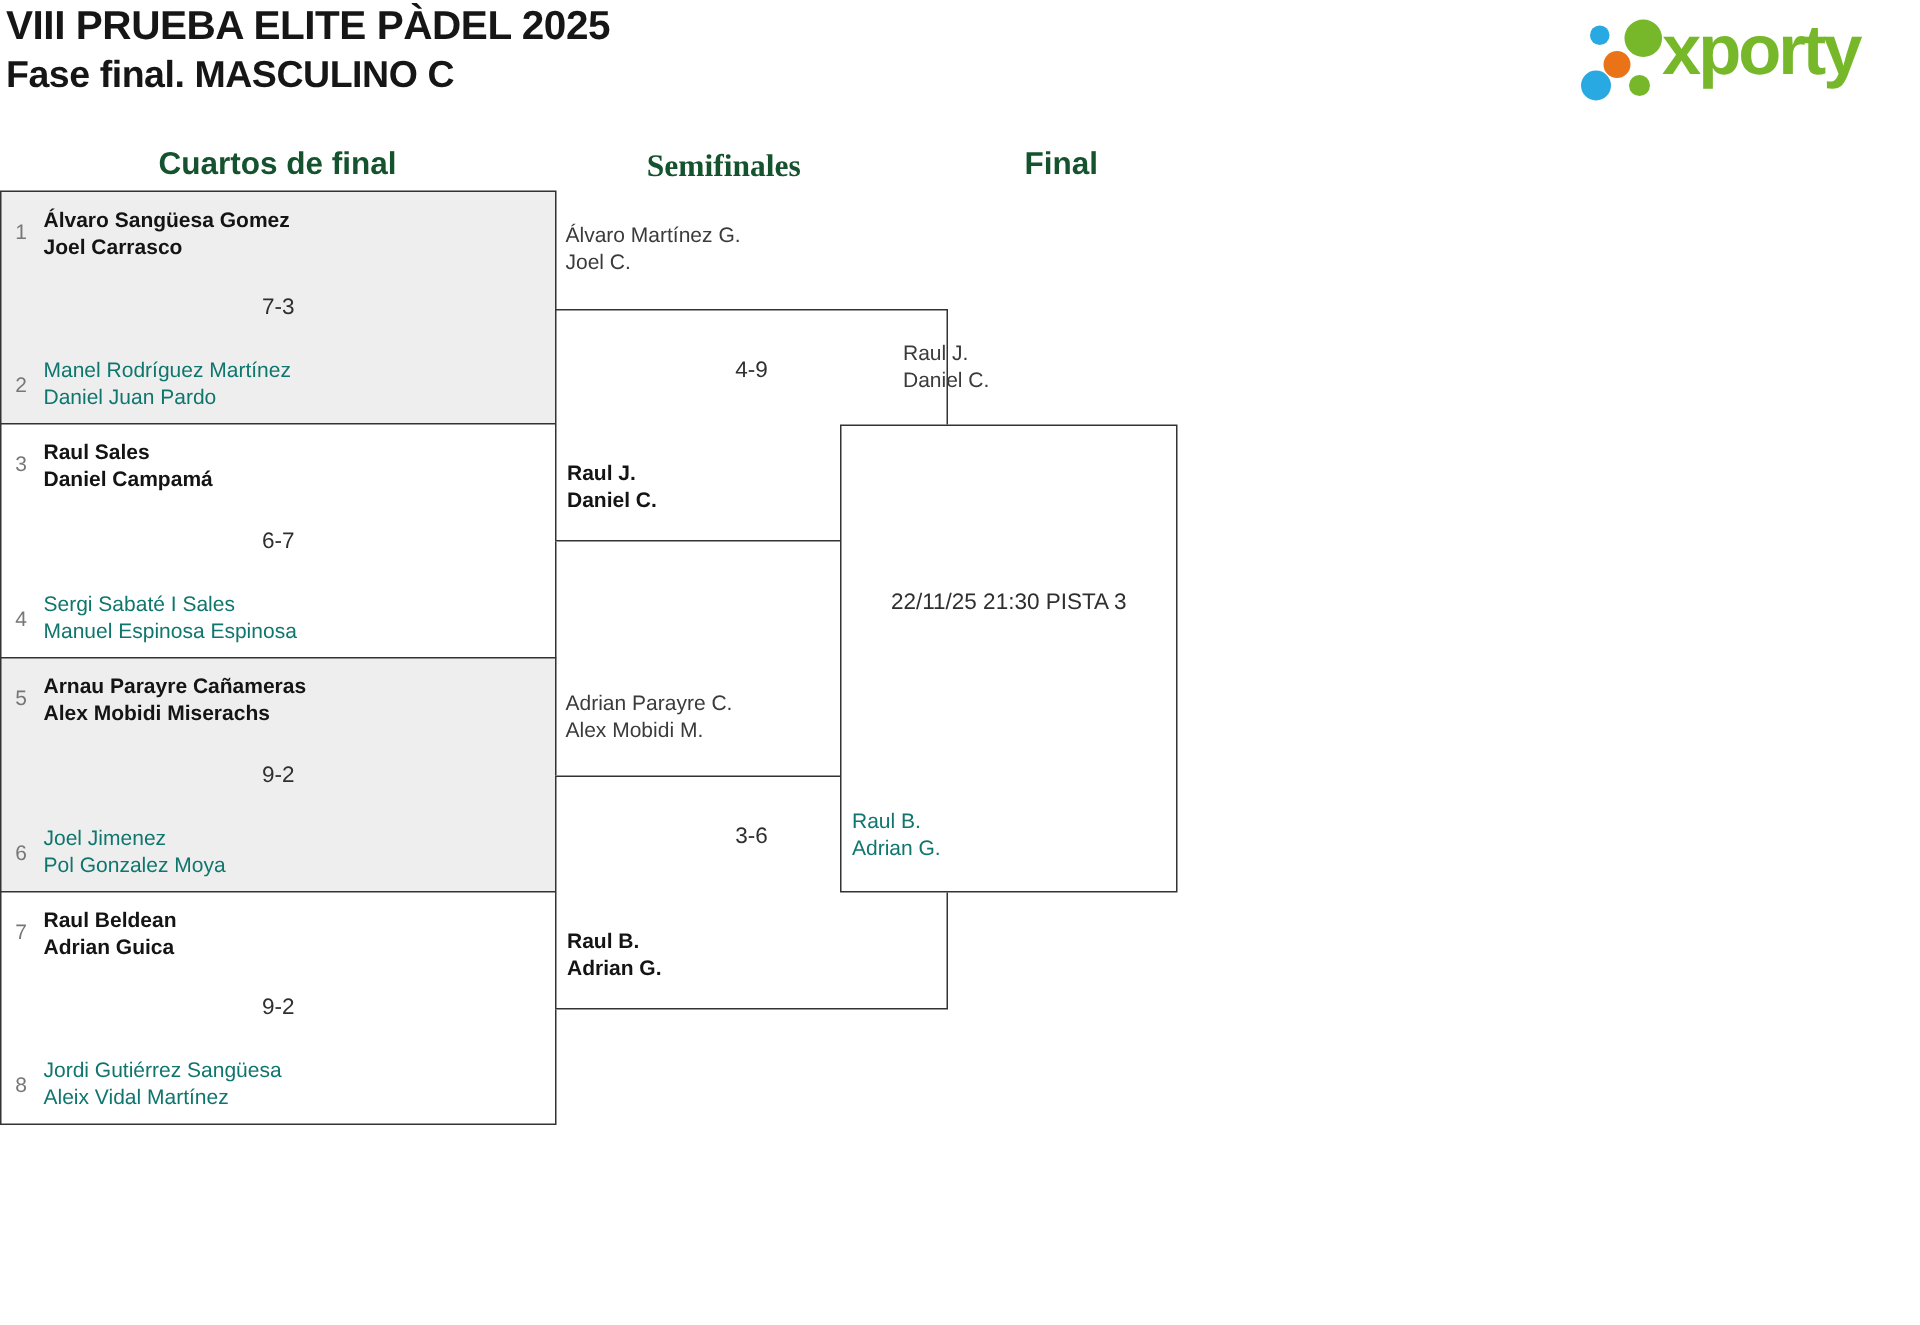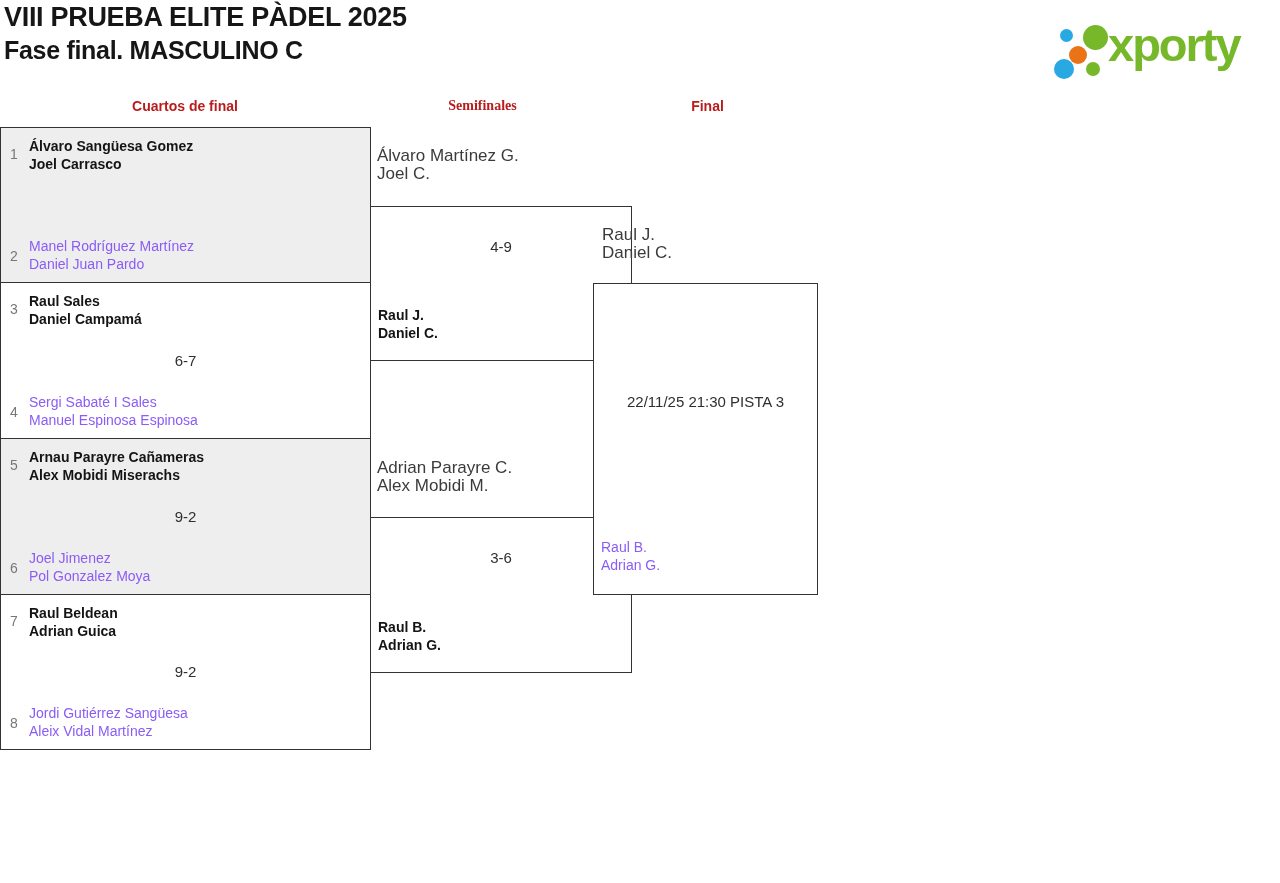--- a/index.html
+++ b/index.html
@@ -4,66 +4,66 @@
 <style>
   html,body{margin:0;padding:0;background:#fff;}
   .page{position:relative;width:1280px;height:883px;background:#ffffff;overflow:hidden;
         font-family:"Liberation Sans", sans-serif;color:#222;}
 
   
   .title1{position:absolute;left:4px;top:2px;font-size:27px;font-weight:700;color:#161616;letter-spacing:-0.3px;}
   .title2{position:absolute;left:4px;top:36px;font-size:25px;font-weight:600;color:#161616;letter-spacing:-0.3px;}
 
   
-  .logo{position:absolute;left:1050px;top:16px;width:230px;height:75px;}
+  .logo{position:absolute;left:1050px;top:4px;width:230px;height:75px;}
   .dot{position:absolute;border-radius:50%;}
   .d1{left:10px;top:13px;width:13px;height:13px;background:#29a9e1;}
   .d2{left:33px;top:9px;width:25px;height:25px;background:#76b82a;}
   .d3{left:19px;top:30px;width:18px;height:18px;background:#ea7317;}
   .d4{left:4px;top:43px;width:20px;height:20px;background:#29a9e1;}
   .d5{left:36px;top:46px;width:14px;height:14px;background:#76b82a;}
   .logo-text{position:absolute;left:58px;top:1px;font-size:47px;font-weight:800;color:#76b82a;letter-spacing:-2px;}
 
   
-  .rh{position:absolute;top:98px;font-size:14px;font-weight:700;color:#b91c1c;text-align:center;}
+  .rh{position:absolute;top:98px;font-size:21px;font-weight:700;color:#14532d;text-align:center;}
   .rh-qf{left:0;width:370px;}
   .rh-sf{left:370px;width:225px;font-family:Liberation Serif, serif;}
   .rh-f{left:595px;width:225px;}
 
   
   .box{position:absolute;border:1px solid #333;box-sizing:border-box;background:#fff;}
   .qf{left:0;width:371px;}
   .qf1{top:127px;height:156px;}
   .qf2{top:282px;height:157px;}
   .qf3{top:438px;height:157px;}
   .qf4{top:594px;height:156px;}
   .gray{background:#eeeeee;}
 
   .sf{left:370px;width:262px;}
   .sf1{top:206px;height:155px;}
   .sf2{top:517px;height:156px;}
-  .fin{left:593px;top:283px;width:225px;height:312px;}
+  .fin{left:560px;top:283px;width:225px;height:312px;}
 
   
-  .team{font-size:14px;line-height:18px;color:#8b5cf6;}
+  .team{font-size:14px;line-height:18px;color:#0f766e;}
   .team.winner{font-weight:700;color:#141414;}
   .qf .team-top{position:absolute;top:9px;left:28px;}
   .qf .team-bottom{position:absolute;bottom:9px;left:28px;}
   .seed{position:absolute;left:4px;width:18px;text-align:center;font-size:14px;color:#777;}
   .seed-top{top:18px;}
   .seed-bottom{bottom:18px;}
   .score{position:absolute;left:0;width:100%;text-align:center;font-size:15px;color:#2f2f2f;}
   .qf .score{top:50%;margin-top:-9px;}
   .sf .score{top:31px;}
   .inbox-team{position:absolute;left:7px;bottom:18px;}
   .fin .inbox-team{bottom:20px;}
   .fin .match-info{position:absolute;left:0;top:109px;width:100%;text-align:center;font-size:15px;color:#2f2f2f;}
 
   
-  .feeder{position:absolute;font-size:17px;line-height:18px;color:#3b3b3b;}
+  .feeder{position:absolute;font-size:14px;line-height:18px;color:#3b3b3b;}
   .fd-sf1{left:377px;top:147px;}
   .fd-sf2{left:377px;top:459px;}
   .fd-f-top{left:602px;top:226px;}
 </style>
 </head>
 <body>
 
 <div class="page">
 
   <div class="title1">VIII PRUEBA ELITE PÀDEL 2025</div>
@@ -81,20 +81,21 @@
   <div class="rh rh-qf">Cuartos de final</div>
   <div class="rh rh-sf">Semifinales</div>
   <div class="rh rh-f">Final</div>
 
   <div class="box qf qf1 gray">
     <span class="seed seed-top">1</span>
     <div class="team team-top winner">
       <div>Álvaro Sangüesa Gomez</div>
       <div>Joel Carrasco</div>
     </div>
+    <div class="score">7-3</div>
     <span class="seed seed-bottom">2</span>
     <div class="team team-bottom">
       <div>Manel Rodríguez Martínez</div>
       <div>Daniel Juan Pardo</div>
     </div>
   </div>
 
   <div class="box qf qf2">
     <span class="seed seed-top">3</span>
     <div class="team team-top winner">

